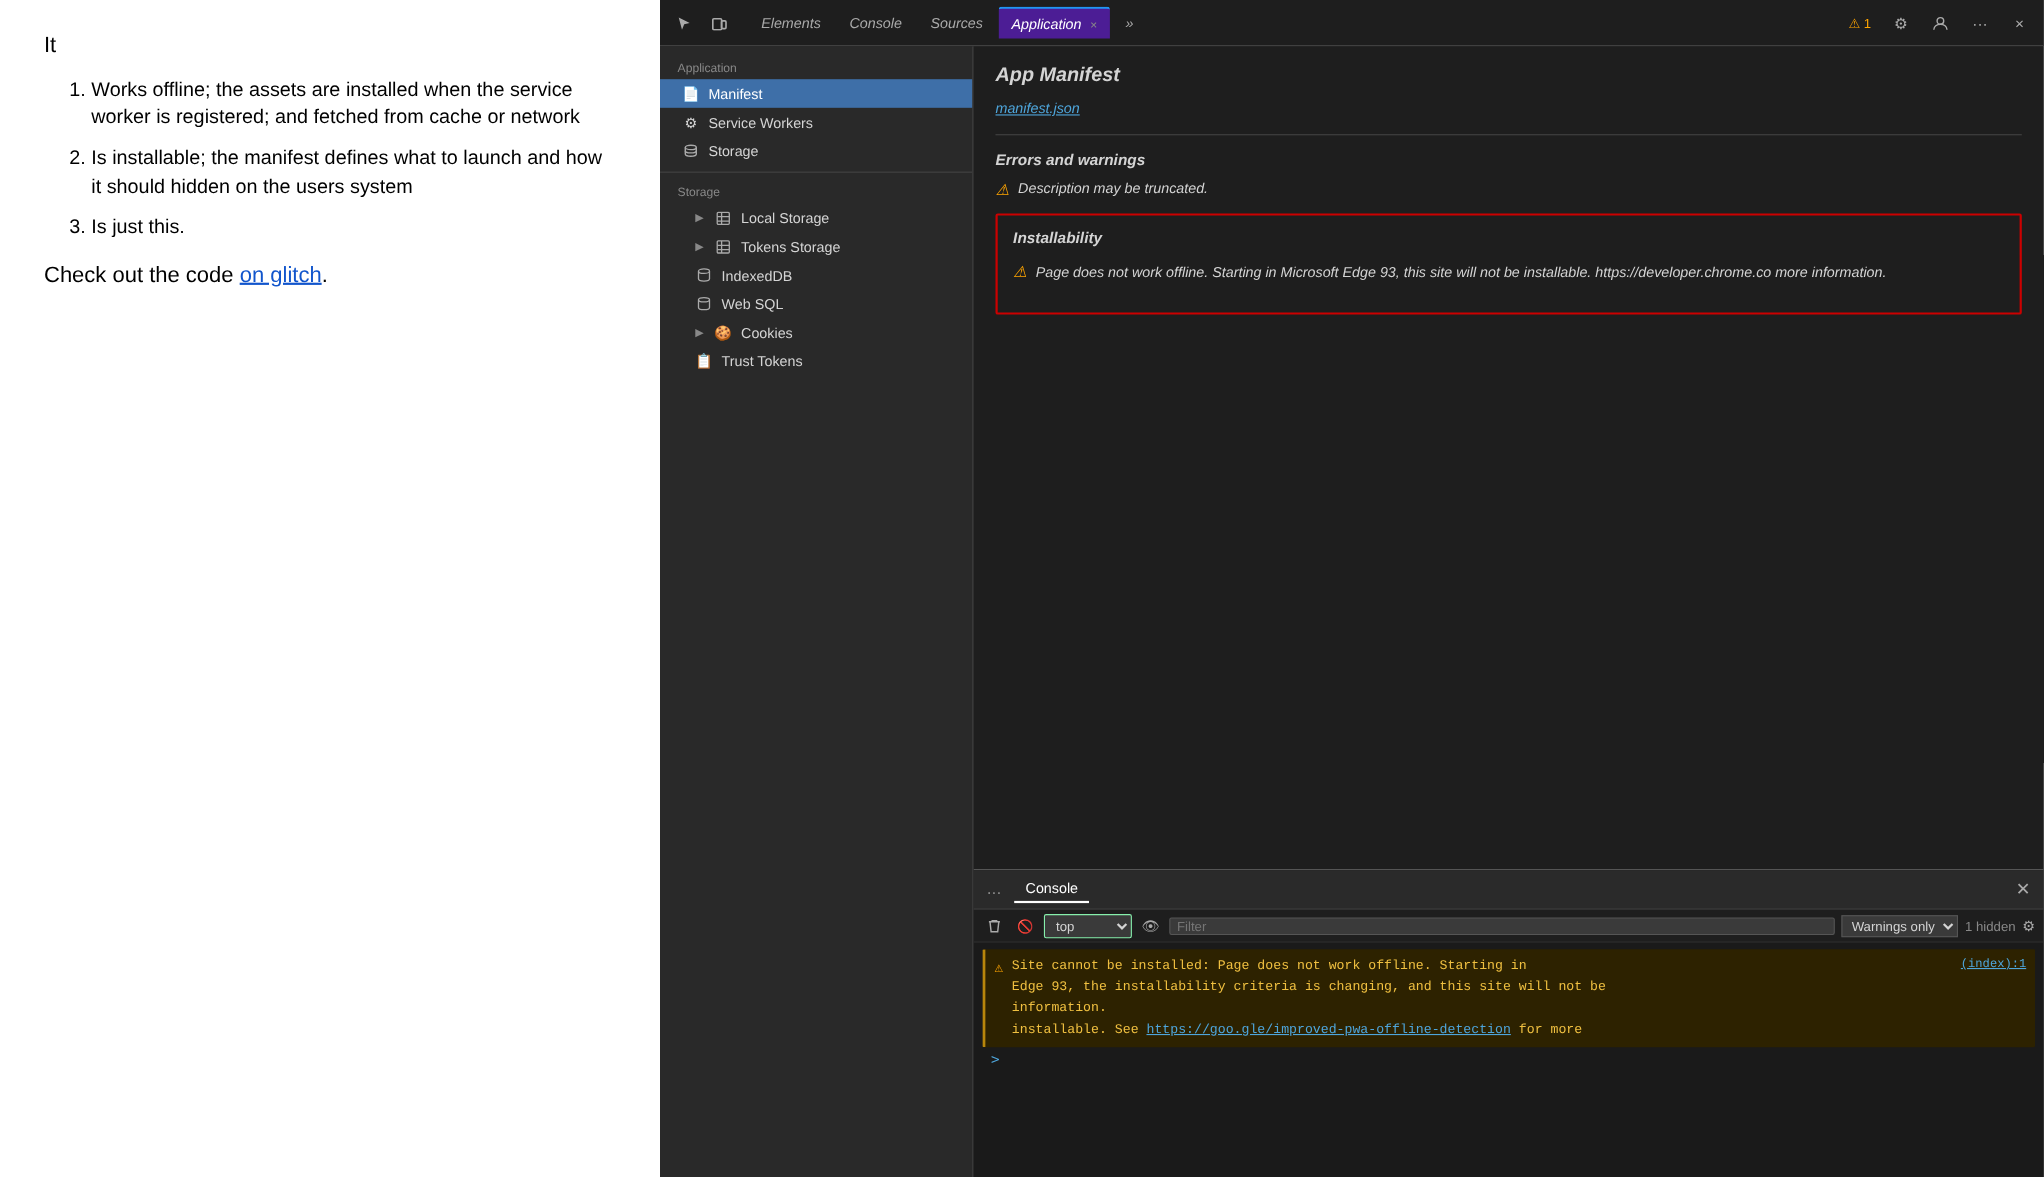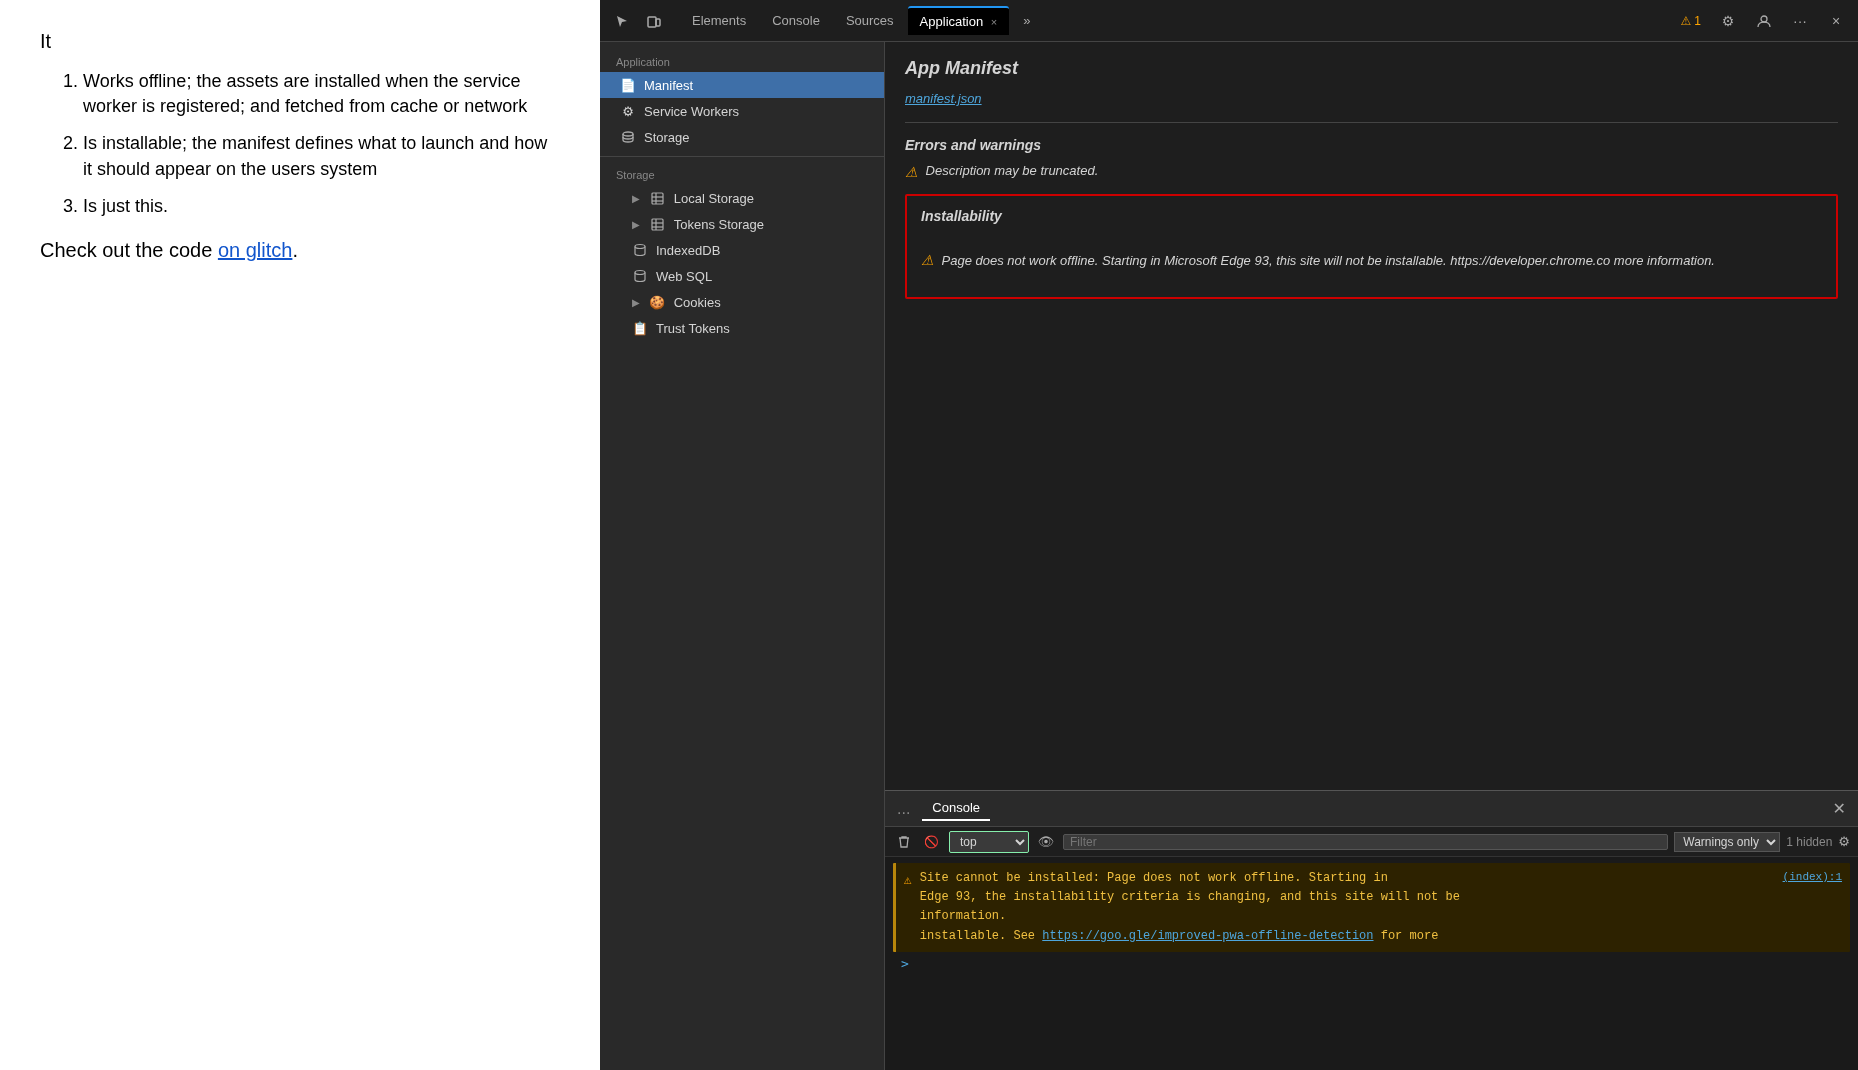--- a/index.html
+++ b/index.html
@@ -83,24 +83,25 @@
       gap: 2px;
       flex: 1;
     }
     .devtools-tab {
       padding: 6px 12px;
       cursor: pointer;
       color: #aaa;
       border-radius: 3px 3px 0 0;
       font-size: 13px;
       white-space: nowrap;
+      font-style: italic;
     }
     .devtools-tab.active {
       color: #fff;
-      background: #000000;
+      background: #4c1d95;
       border-top: 2px solid #2196f3;
     }
     .devtools-tab-close {
       margin-left: 4px;
       font-size: 11px;
       color: #888;
     }
     .devtools-topbar-right {
       display: flex;
       align-items: center;
@@ -229,21 +230,21 @@
     .installability-box {
       border: 2px solid #cc0000;
       padding: 12px 14px;
       margin-top: 10px;
       border-radius: 2px;
     }
     .installability-title {
       font-size: 14px;
       font-weight: 700;
       color: #d4d4d4;
-      margin-bottom: 27px;
+      margin-bottom: 14px;
     }
     .installability-text {
       font-size: 13px;
       color: #d4d4d4;
       line-height: 1.5;
     }
 
     
     .console-section {
       height: 280px;
@@ -404,21 +405,21 @@
       font-size: 13px;
     }
   </style>
 </head>
 <body>
 
 <div class="webpage-panel">
   <p>It</p>
   <ol>
     <li>Works offline; the assets are installed when the service worker is registered; and fetched from cache or network</li>
-    <li>Is installable; the manifest defines what to launch and how it should appear on the users system</li>
+    <li>Is installable; the manifest defines what to launch and how it should hidden on the users system</li>
     <li>Is just this.</li>
   </ol>
   <p>
     <span>Check out the code </span><a href="#">on glitch</a><span>.</span>
   </p>
 </div>
 
 <div class="devtools-panel">
 
   <div class="devtools-topbar">

